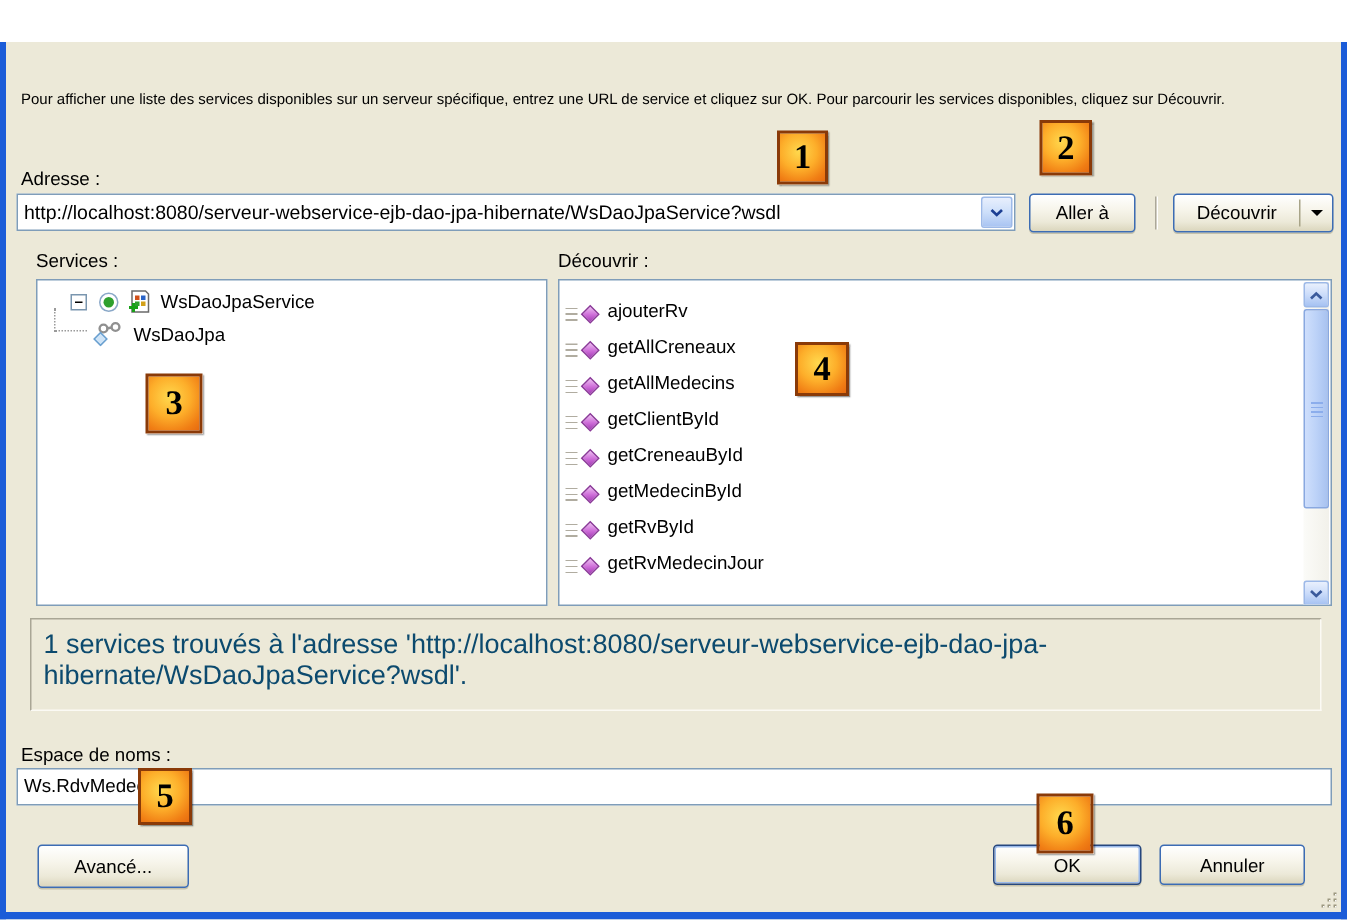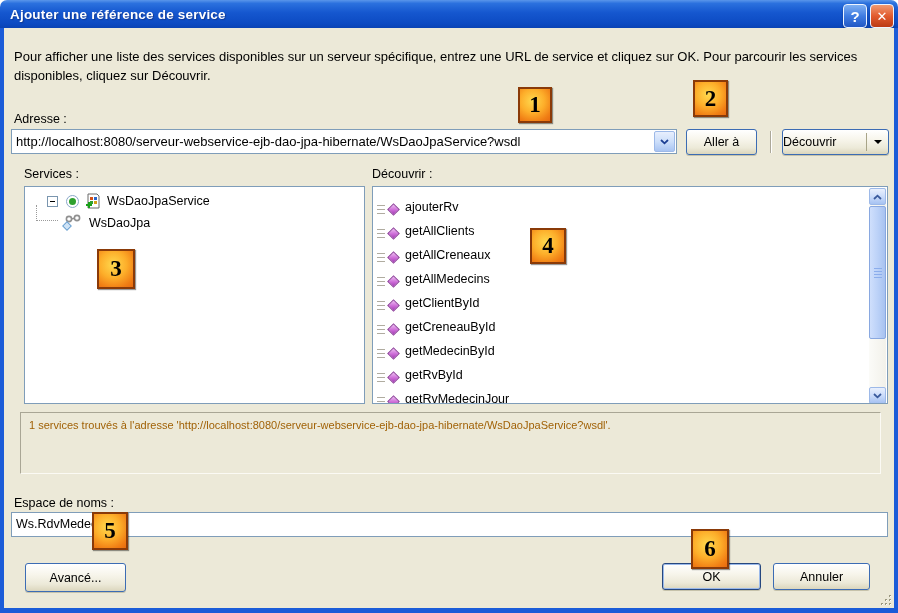--- a/index.html
+++ b/index.html
@@ -31,21 +31,21 @@
 
   
   .body {
     position:absolute; top:28px; left:0; width:898px; height:585px;
     background:#ECE9D8;
     border-left:4px solid #1b5cd8; border-right:4px solid #1b5cd8; border-bottom:5px solid #1b5cd8;
   }
   .content { position:absolute; left:0; top:0; right:0; bottom:0; }
 
   .lbl { position:absolute; font-size:12.5px; color:#000; }
-  .intro { position:absolute; left:10px; top:20px; width:858px; font-size:13px; line-height:1.45; color:#000; }
+  .intro { position:absolute; left:10px; top:32px; width:858px; font-size:10px; line-height:1.45; color:#000; }
 
   
   .combo {
     position:absolute; left:7px; top:101px; width:666px; height:25px;
     background:#fff; border:1px solid #7F9DB9; display:flex; align-items:stretch;
   }
   .combo-value { flex:1; font-size:13px; padding:4px 4px 0 4px; white-space:nowrap; overflow:hidden; }
   .combo-arrow {
     width:21px; margin:1px; border:1px solid #9db9e8; border-radius:2px;
     background:linear-gradient(to bottom,#e8effd 0%,#cddffa 50%,#a9c4f2 100%);
@@ -56,21 +56,21 @@
   .xpbtn {
     position:absolute; border:1px solid #3c6cb4; border-radius:3px;
     background:linear-gradient(to bottom,#ffffff 0%,#f7f5eb 40%,#ece9d8 75%,#dbd6bd 100%);
     font-size:12.5px; color:#000;
     display:flex; align-items:center; justify-content:center;
     box-shadow:0 1px 0 #c6c2aa;
   }
   .go-btn { left:682px; top:101px; width:71px; height:26px; }
   .vsep { position:absolute; left:766px; top:103px; width:1px; height:22px; background:#aca899; box-shadow:1px 0 0 #fff; }
   .discover-btn { left:778px; top:101px; width:107px; height:26px; padding:0; }
-  .discover-main { flex:1; }
+  .discover-main { flex:1; text-align:center; }
   .discover-divider { width:1px; height:18px; background:#a8a488; margin-right:1px; }
   .discover-arrow { width:20px; display:flex; align-items:center; justify-content:center; }
   .tri-down { width:0; height:0; border-left:4px solid transparent; border-right:4px solid transparent; border-top:4px solid #000; }
 
   .advanced-btn { left:21px; top:535px; width:101px; height:29px; }
   .ok-btn { left:658px; top:535px; width:99px; height:27px; border-color:#26477e; box-shadow:inset 0 0 0 1px #9ab9ea, 0 1px 0 #c6c2aa; }
   .cancel-btn { left:769px; top:535px; width:97px; height:27px; }
 
   
   .listbox { position:absolute; background:#fff; border:1px solid #7F9DB9; }
@@ -104,21 +104,21 @@
     display:flex; align-items:center; justify-content:center; }
   .sb-up { top:0; } .sb-down { bottom:0; }
   .sb-thumb { position:absolute; left:0; top:18px; width:17px; height:133px; border:1px solid #89a8e0; border-radius:2px;
     background:linear-gradient(to right,#cfdffc 0%,#bcd2f8 50%,#a8c2f0 100%);
     display:flex; align-items:center; justify-content:center; }
   .sb-grip { width:8px; height:10px; background:repeating-linear-gradient(to bottom,#8badec 0 1px,transparent 1px 3px); }
 
   
   .status-panel { position:absolute; left:16px; top:384px; width:861px; height:62px;
     background:#ECE9D8; border:1px solid; border-color:#a9a695 #fbfaf4 #fbfaf4 #a9a695; }
-  .status-text { font-size:11px; padding:6px 8px; color:#a16207; }
+  .status-text { font-size:18px; padding:6px 8px; color:#0c4a6e; }
 
   
   .ns-input { position:absolute; left:7px; top:484px; width:877px; height:25px;
     background:#fff; border:1px solid #7F9DB9; font-size:12.5px; padding:4px 4px 0 4px; }
   .caret { display:inline-block; width:1px; height:13px; background:#000; vertical-align:text-bottom; margin-left:1px; }
 
   
   .badge { position:absolute; display:flex; align-items:center; justify-content:center;
     background:radial-gradient(circle at 42% 38%, #ffd94e 0%, #fdae2a 45%, #f07d14 80%, #e66a10 100%);
     border:2px solid #8a3a08; color:#000;
@@ -131,29 +131,20 @@
   .badge5 { left:88px;  top:484px; width:36px; height:38px; }
   .badge6 { left:687px; top:501px; width:38px; height:40px; }
 
   .grip { position:absolute; right:1px; bottom:1px; }
 </style>
 </head>
 <body>
 
 <div class="dialog">
 
-  <div class="titlebar">
-    <span class="title">Ajouter une référence de service</span>
-    <div class="tb-btn help-btn">
-      <span>?</span>
-    </div>
-    <div class="tb-btn close-btn">
-      <span>✕</span>
-    </div>
-  </div>
 
   <div class="body">
   <div class="content">
 
     <div class="intro">Pour afficher une liste des services disponibles sur un serveur spécifique, entrez une URL de service et cliquez sur OK. Pour parcourir les services disponibles, cliquez sur Découvrir.</div>
 
     <div class="lbl" style="left:10px; top:84px;">Adresse :</div>
 
     <div class="combo">
       <div class="combo-value">http://localhost:8080/serveur-webservice-ejb-dao-jpa-hibernate/WsDaoJpaService?wsdl</div>
@@ -208,25 +199,20 @@
 
     <div class="listbox operations-box">
       <div class="op-row">
           <span class="op-lines"></span>
           <span class="op-diamond"></span>
           <span class="op-label">ajouterRv</span>
         </div>
           <div class="op-row">
           <span class="op-lines"></span>
           <span class="op-diamond"></span>
-          <span class="op-label">getAllClients</span>
-        </div>
-          <div class="op-row">
-          <span class="op-lines"></span>
-          <span class="op-diamond"></span>
           <span class="op-label">getAllCreneaux</span>
         </div>
           <div class="op-row">
           <span class="op-lines"></span>
           <span class="op-diamond"></span>
           <span class="op-label">getAllMedecins</span>
         </div>
           <div class="op-row">
           <span class="op-lines"></span>
           <span class="op-diamond"></span>

